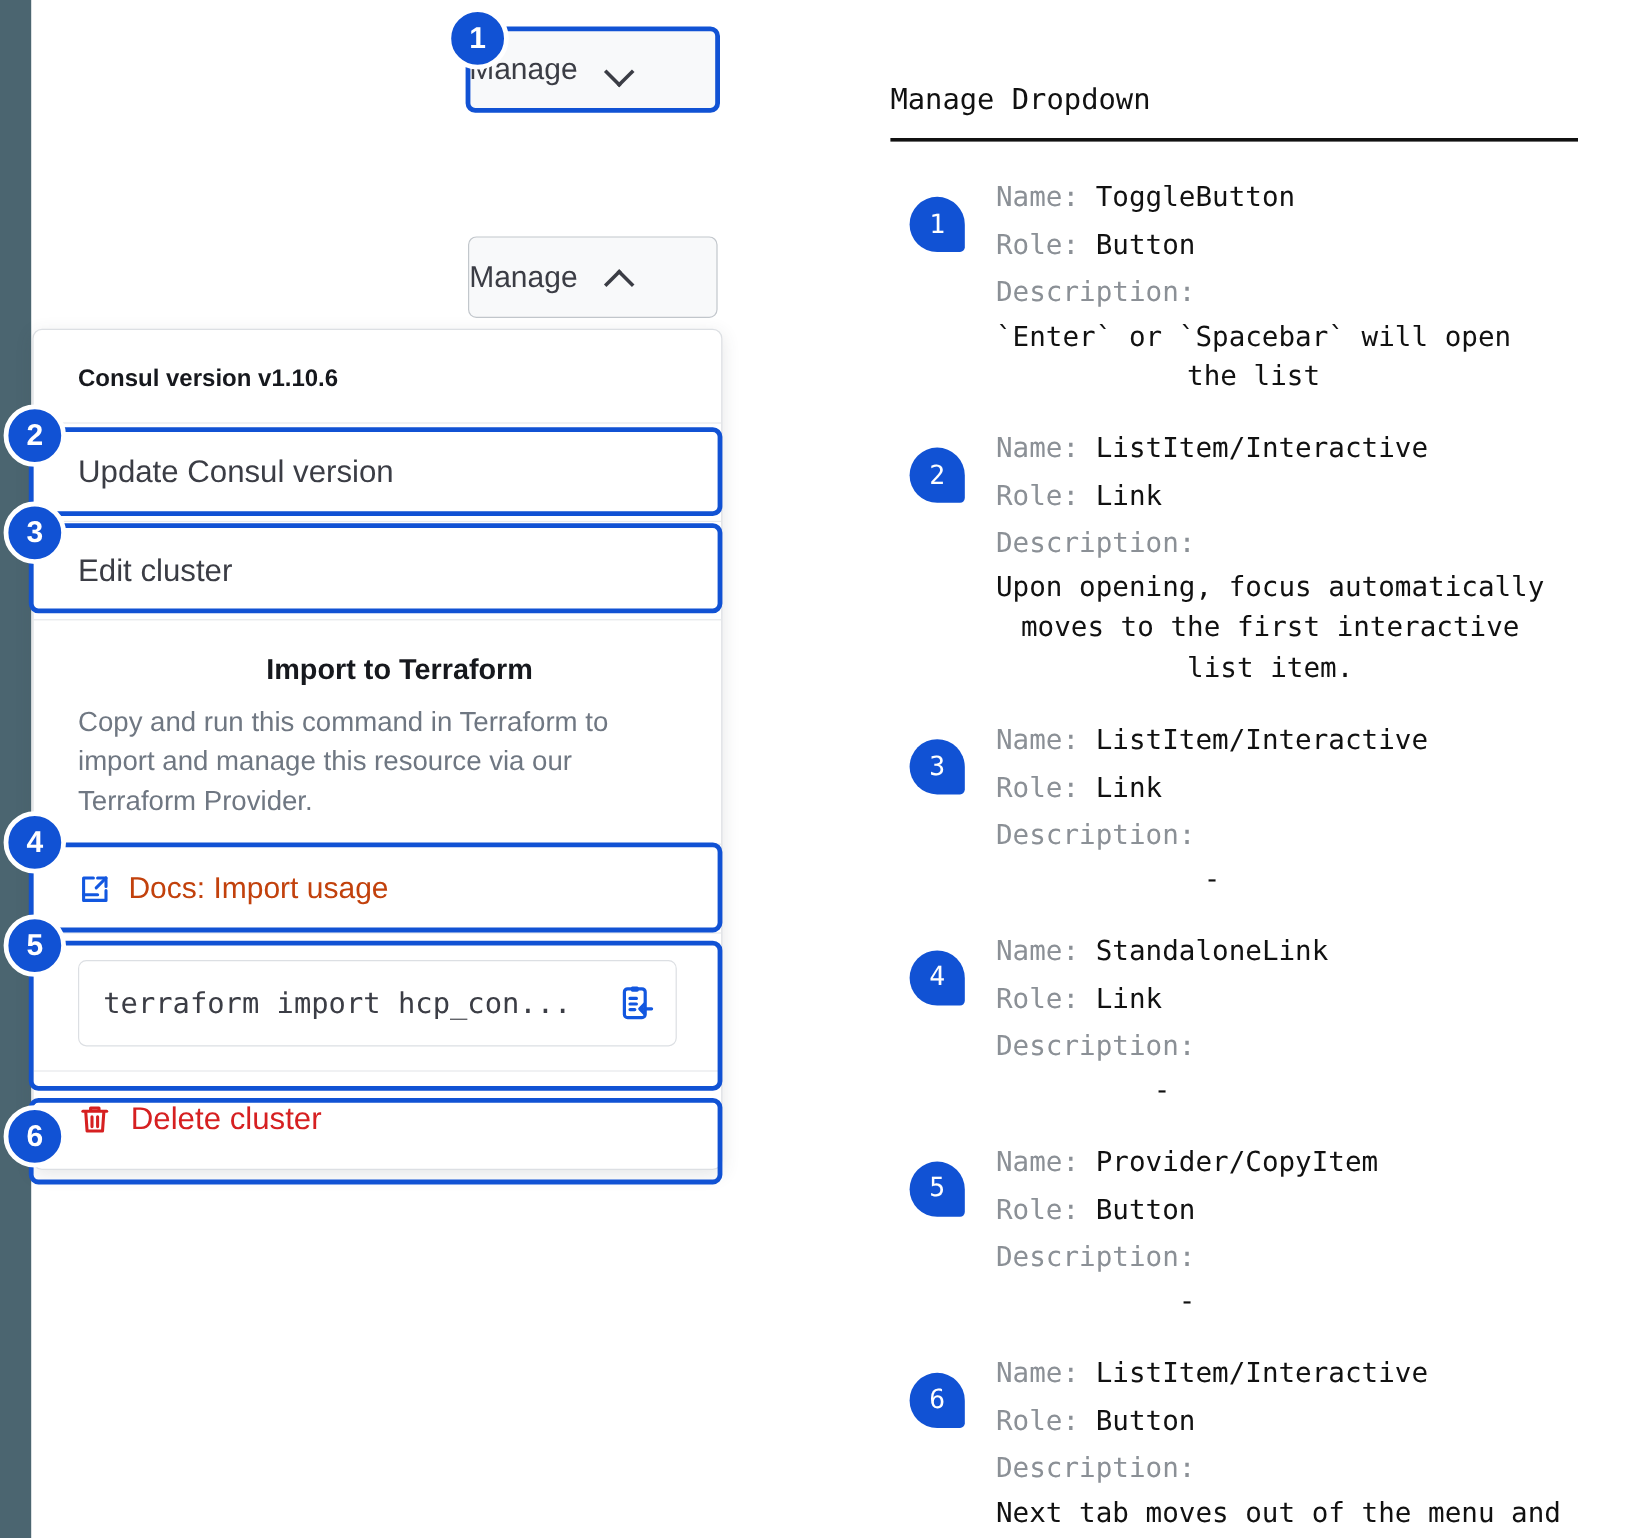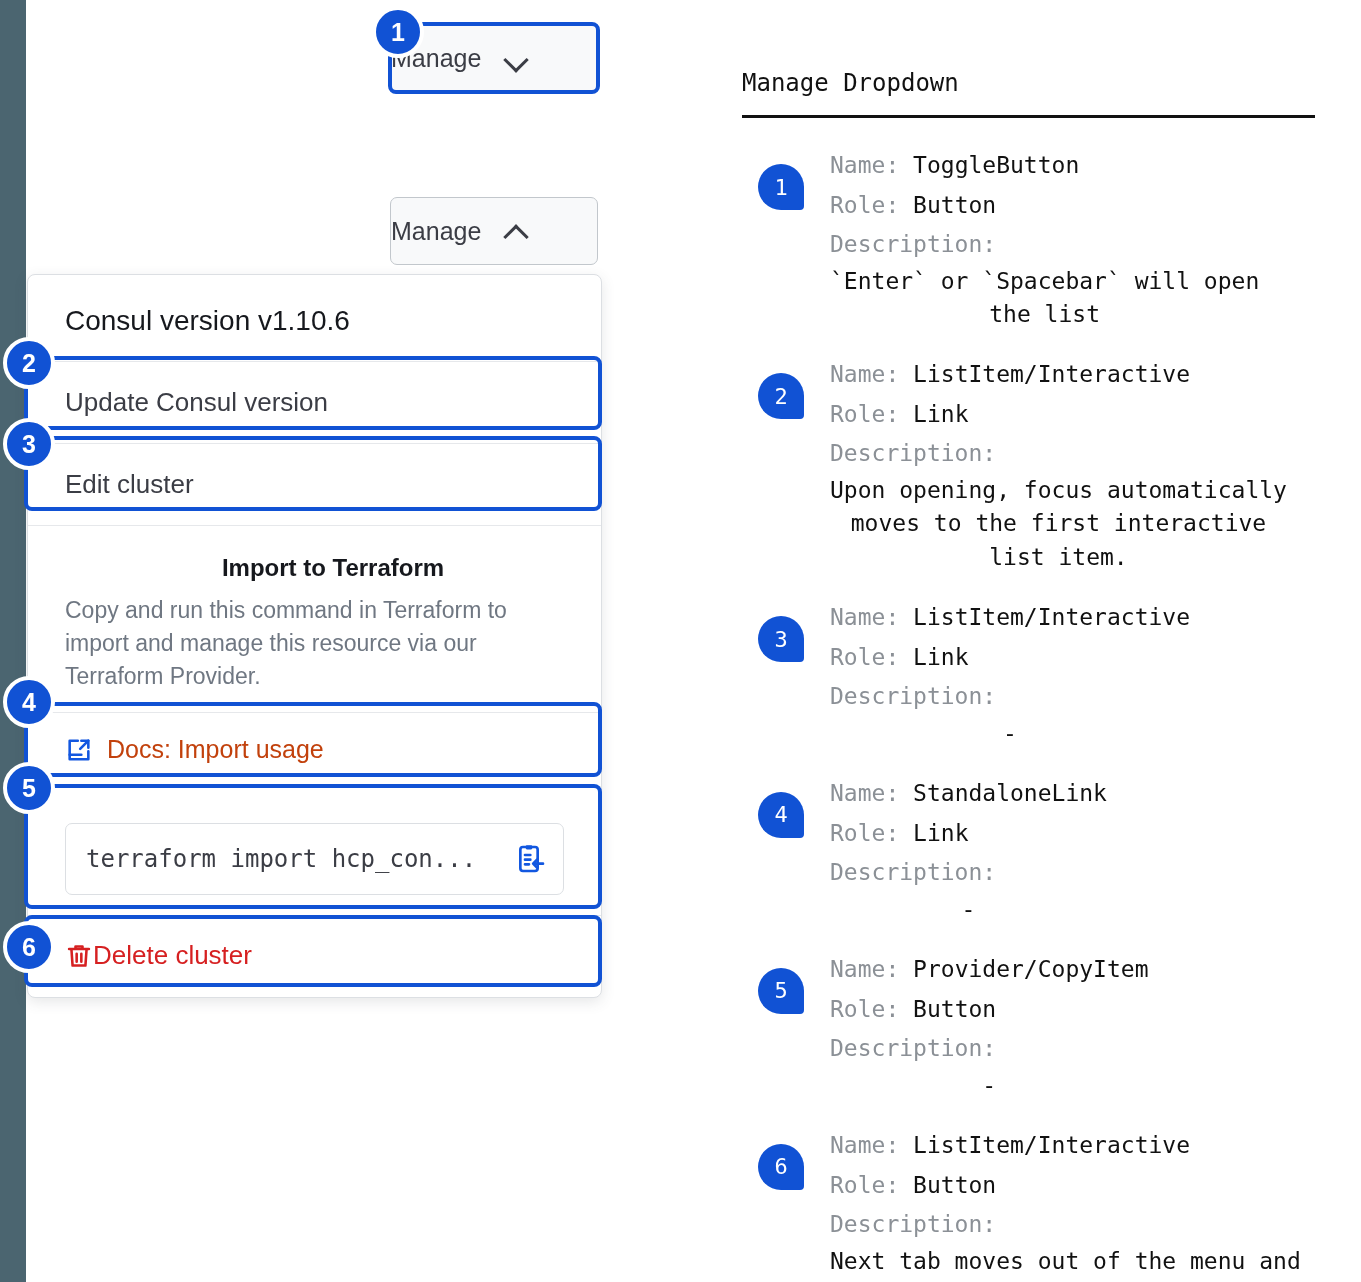--- a/index.html
+++ b/index.html
@@ -70,22 +70,22 @@
     left: 27px;
     top: 274px;
     width: 575px;
     box-sizing: border-box;
     background: #ffffff;
     border: 1px solid #dcdfe3;
     border-radius: 8px;
     box-shadow: 0 4px 14px rgba(60,70,80,0.13);
   }
   .dd-heading {
-    font-size: 28px;
-    font-weight: normal;
+    font-size: 20px;
+    font-weight: bold;
     color: #16181d;
     padding: 30px 0 24px 37px;
   }
   .dd-item {
     font-size: 26px;
     color: #3b3d45;
     padding: 25px 0 25px 37px;
     line-height: 1.2;
   }
   .dd-sep { height: 1px; background: #e6e8eb; margin: 0; }
@@ -104,21 +104,21 @@
     padding: 0 40px 20px 37px;
   }
   .dd-link {
     font-size: 25px;
     color: #c2410c;
     padding: 22px 0 22px 37px;
     display: flex;
     align-items: center;
     gap: 14px;
   }
-  .tf-field-wrap { padding: 36px 37px 20px 37px; }
+  .tf-field-wrap { padding: 22px 37px 20px 37px; }
   .tf-field {
     box-sizing: border-box;
     height: 72px;
     border: 1px solid #dcdfe3;
     border-radius: 7px;
     display: flex;
     align-items: center;
     padding: 0 16px 0 20px;
     gap: 12px;
     background: #fff;
@@ -130,20 +130,21 @@
     flex: 1;
     white-space: nowrap;
     overflow: hidden;
   }
   .dd-delete {
     font-size: 26px;
     color: #d62021;
     padding: 24px 0 26px 37px;
     display: flex;
     align-items: center;
+    gap: 16px;
   }
 
   
   .hl {
     position: absolute;
     box-sizing: border-box;
     border: 4px solid #1152d4;
     border-radius: 8px;
     pointer-events: none;
   }

